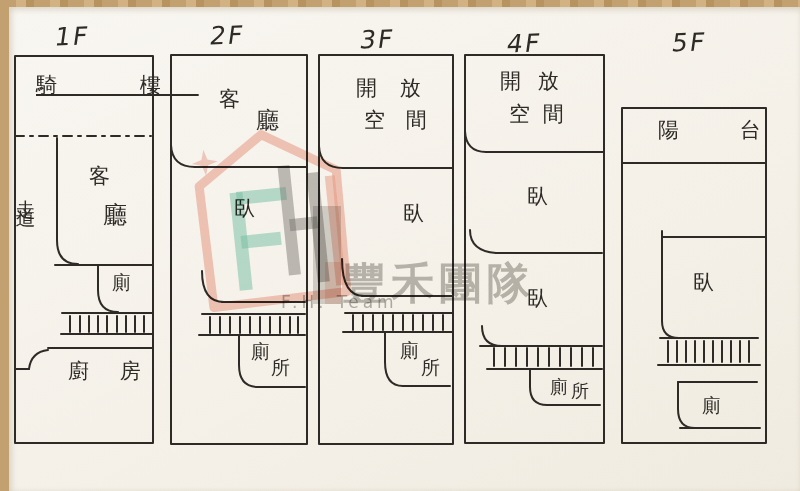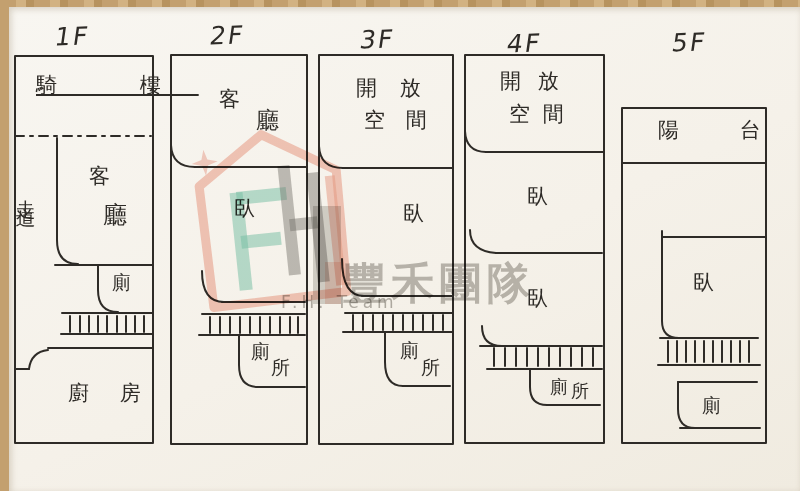--- a/index.html
+++ b/index.html
@@ -108,21 +108,21 @@
     </g>
   </svg>
 
   <section>
     <div class="title" style="left:55px;top:24px;">1F</div>
     <span class="lbl" style="left:36px;top:75px;letter-spacing:38px;text-decoration:underline;">騎 樓</span>
     <span class="lbl vert" style="left:16px;top:184px;font-size:20px;">走道</span>
     <span class="lbl" style="left:89px;top:166px;">客</span>
     <span class="lbl" style="left:103px;top:203px;font-size:24px;">廳</span>
     <span class="lbl" style="left:112px;top:273px;font-size:19px;">廁</span>
-    <span class="lbl" style="left:68px;top:383px;letter-spacing:12px;">廚 房</span>
+    <span class="lbl" style="left:68px;top:361px;letter-spacing:12px;">廚 房</span>
   </section>
 
   <section>
     <div class="title" style="left:210px;top:23px;">2F</div>
     <span class="lbl" style="left:219px;top:89px;">客</span>
     <span class="lbl" style="left:256px;top:109px;font-size:23px;">廳</span>
     <span class="lbl" style="left:234px;top:198px;">臥</span>
     <span class="lbl" style="left:251px;top:342px;font-size:19px;">廁</span>
     <span class="lbl" style="left:271px;top:358px;font-size:19px;">所</span>
   </section>

